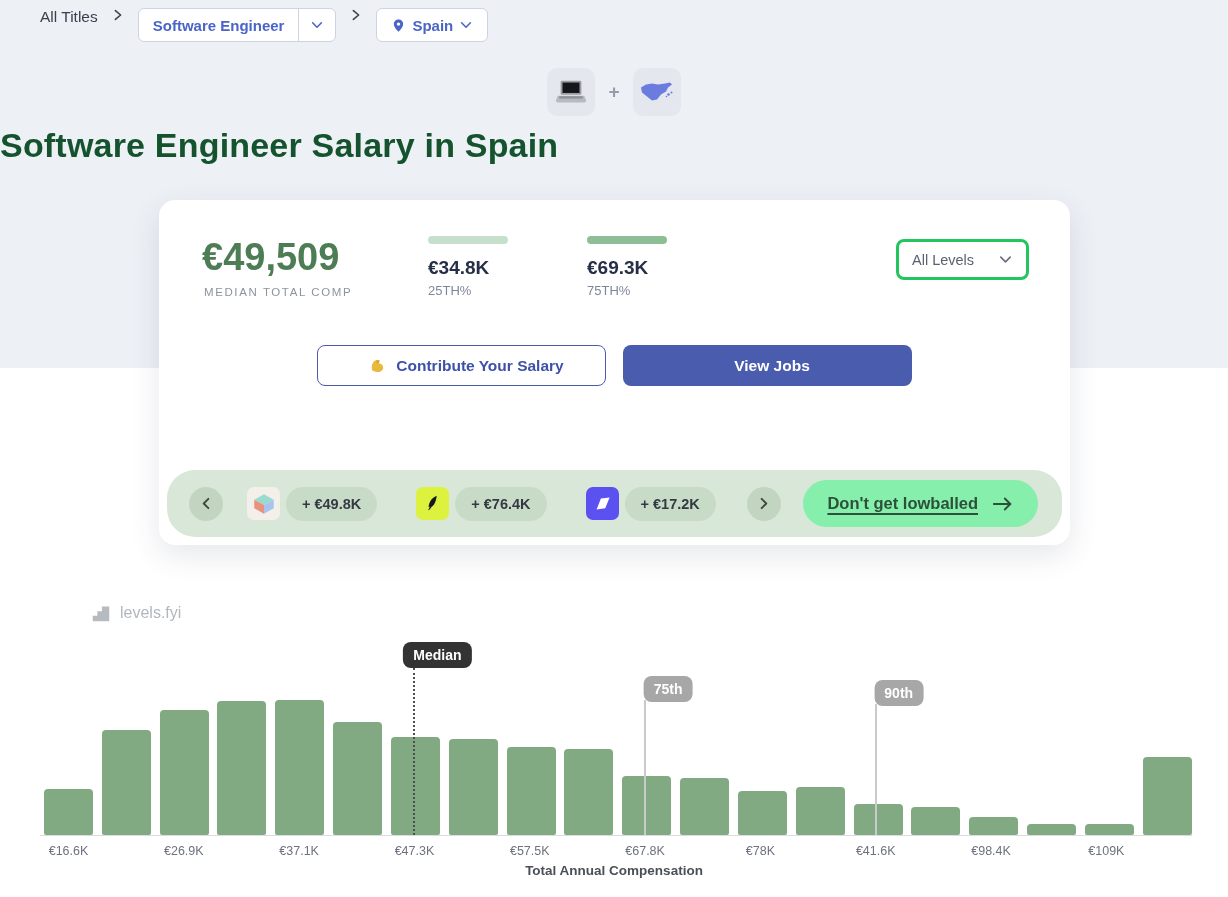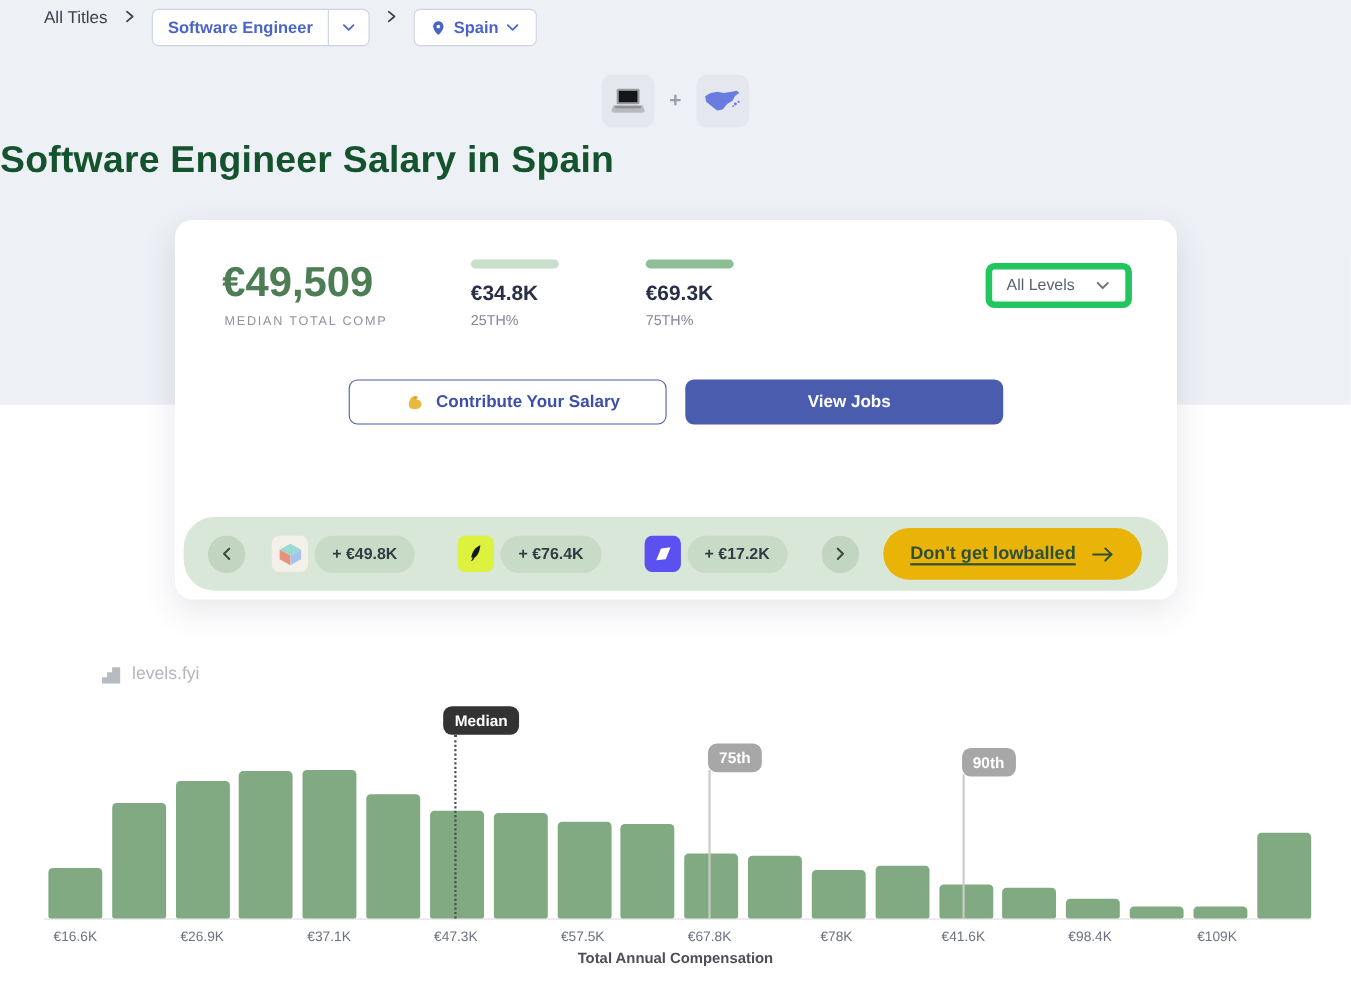--- a/index.html
+++ b/index.html
@@ -28,40 +28,40 @@
   
   .card { position:absolute; left:159px; top:200px; width:911px; height:345px; background:#fff;
     border-radius:16px; box-shadow:0 10px 30px rgba(50,60,90,0.12); z-index:2; }
   .median-value { position:absolute; left:43px; top:36px; font-size:38px; font-weight:700; color:#4c7d54; }
   .median-label { position:absolute; left:45px; top:86px; font-size:11.5px; letter-spacing:1.6px; color:#8d939f; }
   .pct { position:absolute; top:36px; width:130px; }
   .pct .bar { width:80px; height:8px; border-radius:4px; margin-bottom:13px; }
   .pct .val { font-size:19px; font-weight:700; color:#272e48; margin-bottom:4px; }
   .pct .lbl { font-size:13px; color:#81879a; }
   .pct-25 { left:269px; } .pct-75 { left:428px; } .pct-90 { left:587px; }
-  .level-select { position:absolute; left:737px; top:39px; width:133px; height:41px; border:6px solid #22c55e;
+  .level-select { position:absolute; left:737px; top:39px; width:133px; height:41px; border:3px solid #22c55e;
     border-radius:8px; display:flex; align-items:center; justify-content:space-between; padding:0 13px;
     color:#5b6170; font-size:14.5px; background:#fff; cursor:pointer; }
   .btn-row { position:absolute; top:145px; left:0; width:100%; display:flex; justify-content:center; gap:17px; }
   .btn { height:41px; width:289px; border-radius:8px; display:flex; align-items:center; justify-content:center;
     gap:9px; font-size:15.5px; font-weight:700; cursor:pointer; border:none; font-family:inherit;padding-left:15px; }
   .btn.outline { border:1.5px solid #4a5cad; color:#3d51a8; background:#fff; }
   .btn.fill { background:#4a5cad; color:#fff; }
   .card-desc { position:absolute; left:43px; top:202px; width:808px; font-size:13.8px; line-height:20px; color:#99a1ae; }
 
   
   .ticker { position:absolute; left:8px; right:8px; top:270px; height:67px; background:#d9e7d8;
     border-radius:28px; display:flex; align-items:center; padding:0 24px 0 22px; }
   .circle-btn { width:34px; height:34px; border-radius:50%; background:#c2d5c1; display:flex;
     align-items:center; justify-content:center; cursor:pointer; flex:0 0 auto; border:none; }
   .t-logo { width:33px; height:33px; border-radius:7px; flex:0 0 auto; display:flex; align-items:center; justify-content:center; overflow:hidden; }
   .t-pill { height:34px; border-radius:17px; background:#c8dbc7; padding:0 16px; display:flex; align-items:center;
     font-size:14.5px; font-weight:600; color:#333a43; margin-left:6px; flex:0 0 auto; white-space:nowrap; }
   .ml24 { margin-left:24px; } .ml39 { margin-left:39px; } .ml31 { margin-left:31px; }
-  .lowball { margin-left:auto; height:47px; border-radius:24px; background:#eab308; display:flex; align-items:center;
+  .lowball { margin-left:auto; height:47px; border-radius:24px; background:#86efac; display:flex; align-items:center;
     gap:14px; padding:0 24px; cursor:pointer; border:none; }
   .lowball .txt { font-size:16.5px; font-weight:700; color:#2c5038; text-decoration:underline;
     text-underline-offset:4px; text-decoration-thickness:1.5px; font-family:inherit; }
 
   
   .chart { position:absolute; left:0; top:560px; width:1228px; height:337px; }
   .watermark { position:absolute; left:90px; top:42px; display:flex; align-items:center; gap:8px;
     color:#b2b7bf; font-size:16px; font-weight:500; }
   .bars { position:absolute; left:44px; top:0; width:1148px; height:275px; display:flex;
     align-items:flex-end; justify-content:space-between; z-index:1; }

